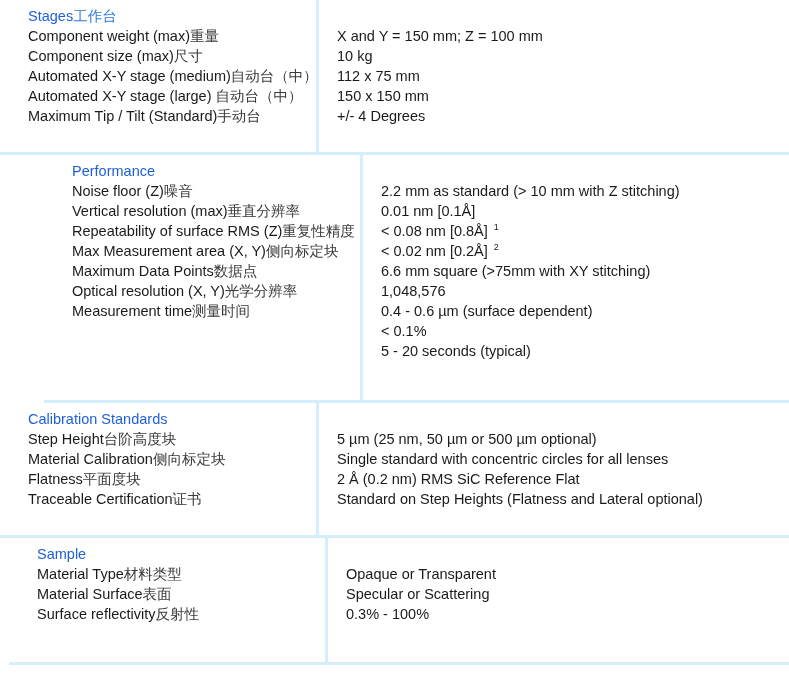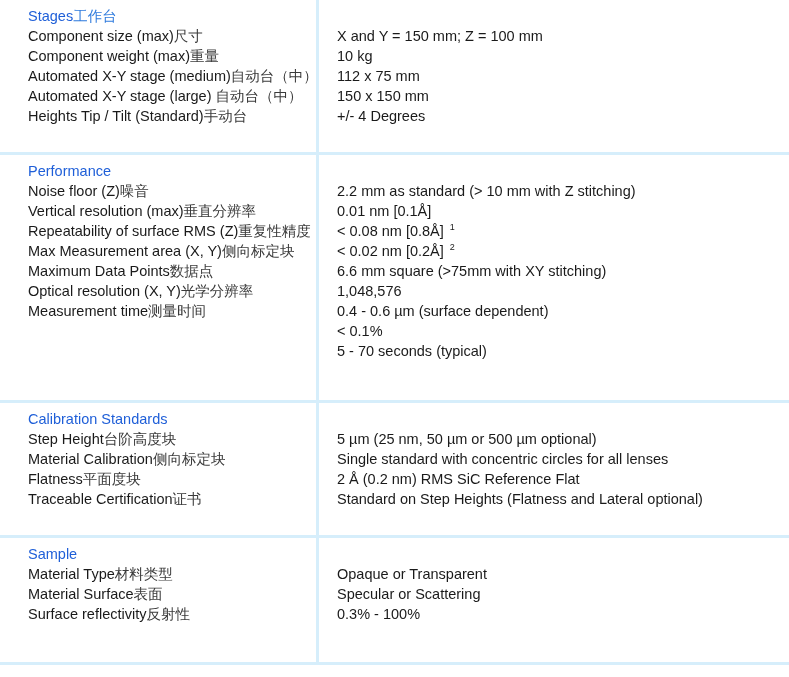--- a/index.html
+++ b/index.html
@@ -20,20 +20,21 @@
     position: relative;
   }
 
   .spec-section {
     position: relative;
     border-bottom: 3px solid #d6eefb;
     box-sizing: border-box;
   }
   .spec-section:last-child {
     border-bottom: 3px solid #d6eefb;
+    margin-left: 9px;
   }
 
   
   .spec-section .col-divider {
     position: absolute;
     left: 316px;
     top: 0;
     bottom: 0;
     width: 3px;
     background: #d6eefb;
@@ -89,38 +90,38 @@
     vertical-align: super;
     line-height: 0;
     padding-left: 2px;
   }
 
   
   .sec-pad-top { padding-top: 6px; }
   .sec-pad-bot { padding-bottom: 10px; }
 
   .section-stages   { height: 155px; }
-  .section-perf     { height: 248px; }
+  .section-perf     { height: 248px; margin-left: 44px; }
   .section-calib    { height: 135px; }
   .section-sample   { height: 127px; }
 </style>
 </head>
 <body>
 
 <div class="spec-table" id="spec-table">
     <div class="spec-section section-stages">
       <div class="col-divider"></div>
       <div class="section-inner sec-pad-top sec-pad-bot">
         <div class="col-labels">
           <div class="section-title"><span>Stages</span><span class="cjk">工作台</span></div>
+          <div class="row-label"><span>Component weight (max)</span><span class="cjk">重量</span></div>
           <div class="row-label"><span>Component size (max)</span><span class="cjk">尺寸</span></div>
-          <div class="row-label"><span>Component weight (max)</span><span class="cjk">重量</span></div>
           <div class="row-label"><span>Automated X-Y stage (medium)</span><span class="cjk">自动台（中）</span></div>
           <div class="row-label"><span>Automated X-Y stage (large) </span><span class="cjk">自动台（中）</span></div>
-          <div class="row-label"><span>Heights Tip / Tilt (Standard)</span><span class="cjk">手动台</span></div>
+          <div class="row-label"><span>Maximum Tip / Tilt (Standard)</span><span class="cjk">手动台</span></div>
         </div>
         <div class="col-values">
           <div class="value-spacer"></div>
           <div class="row-value"><span>X and Y = 150 mm; Z = 100 mm</span></div>
           <div class="row-value"><span>10 kg</span></div>
           <div class="row-value"><span>112 x 75 mm</span></div>
           <div class="row-value"><span>150 x 150 mm</span></div>
           <div class="row-value"><span>+/- 4 Degrees</span></div>
         </div>
       </div>
@@ -141,21 +142,21 @@
         <div class="col-values">
           <div class="value-spacer"></div>
           <div class="row-value"><span>2.2 mm as standard (&gt; 10 mm with Z stitching)</span></div>
           <div class="row-value"><span>0.01 nm  [0.1Å]</span></div>
           <div class="row-value"><span>&lt; 0.08 nm [0.8Å] </span><sup>1</sup></div>
           <div class="row-value"><span>&lt; 0.02 nm [0.2Å] </span><sup>2</sup></div>
           <div class="row-value"><span>6.6 mm square (&gt;75mm with XY stitching)</span></div>
           <div class="row-value"><span>1,048,576</span></div>
           <div class="row-value"><span>0.4 - 0.6 µm (surface dependent)</span></div>
           <div class="row-value"><span>&lt; 0.1%</span></div>
-          <div class="row-value"><span>5 - 70 seconds (typical)</span></div>
+          <div class="row-value"><span>5 - 20 seconds (typical)</span></div>
         </div>
       </div>
     </div>
     <div class="spec-section section-calib">
       <div class="col-divider"></div>
       <div class="section-inner sec-pad-top sec-pad-bot">
         <div class="col-labels">
           <div class="section-title"><span>Calibration Standards</span><span class="cjk"></span></div>
           <div class="row-label"><span>Step Height</span><span class="cjk">台阶高度块</span></div>
           <div class="row-label"><span>Material Calibration</span><span class="cjk">侧向标定块</span></div>

